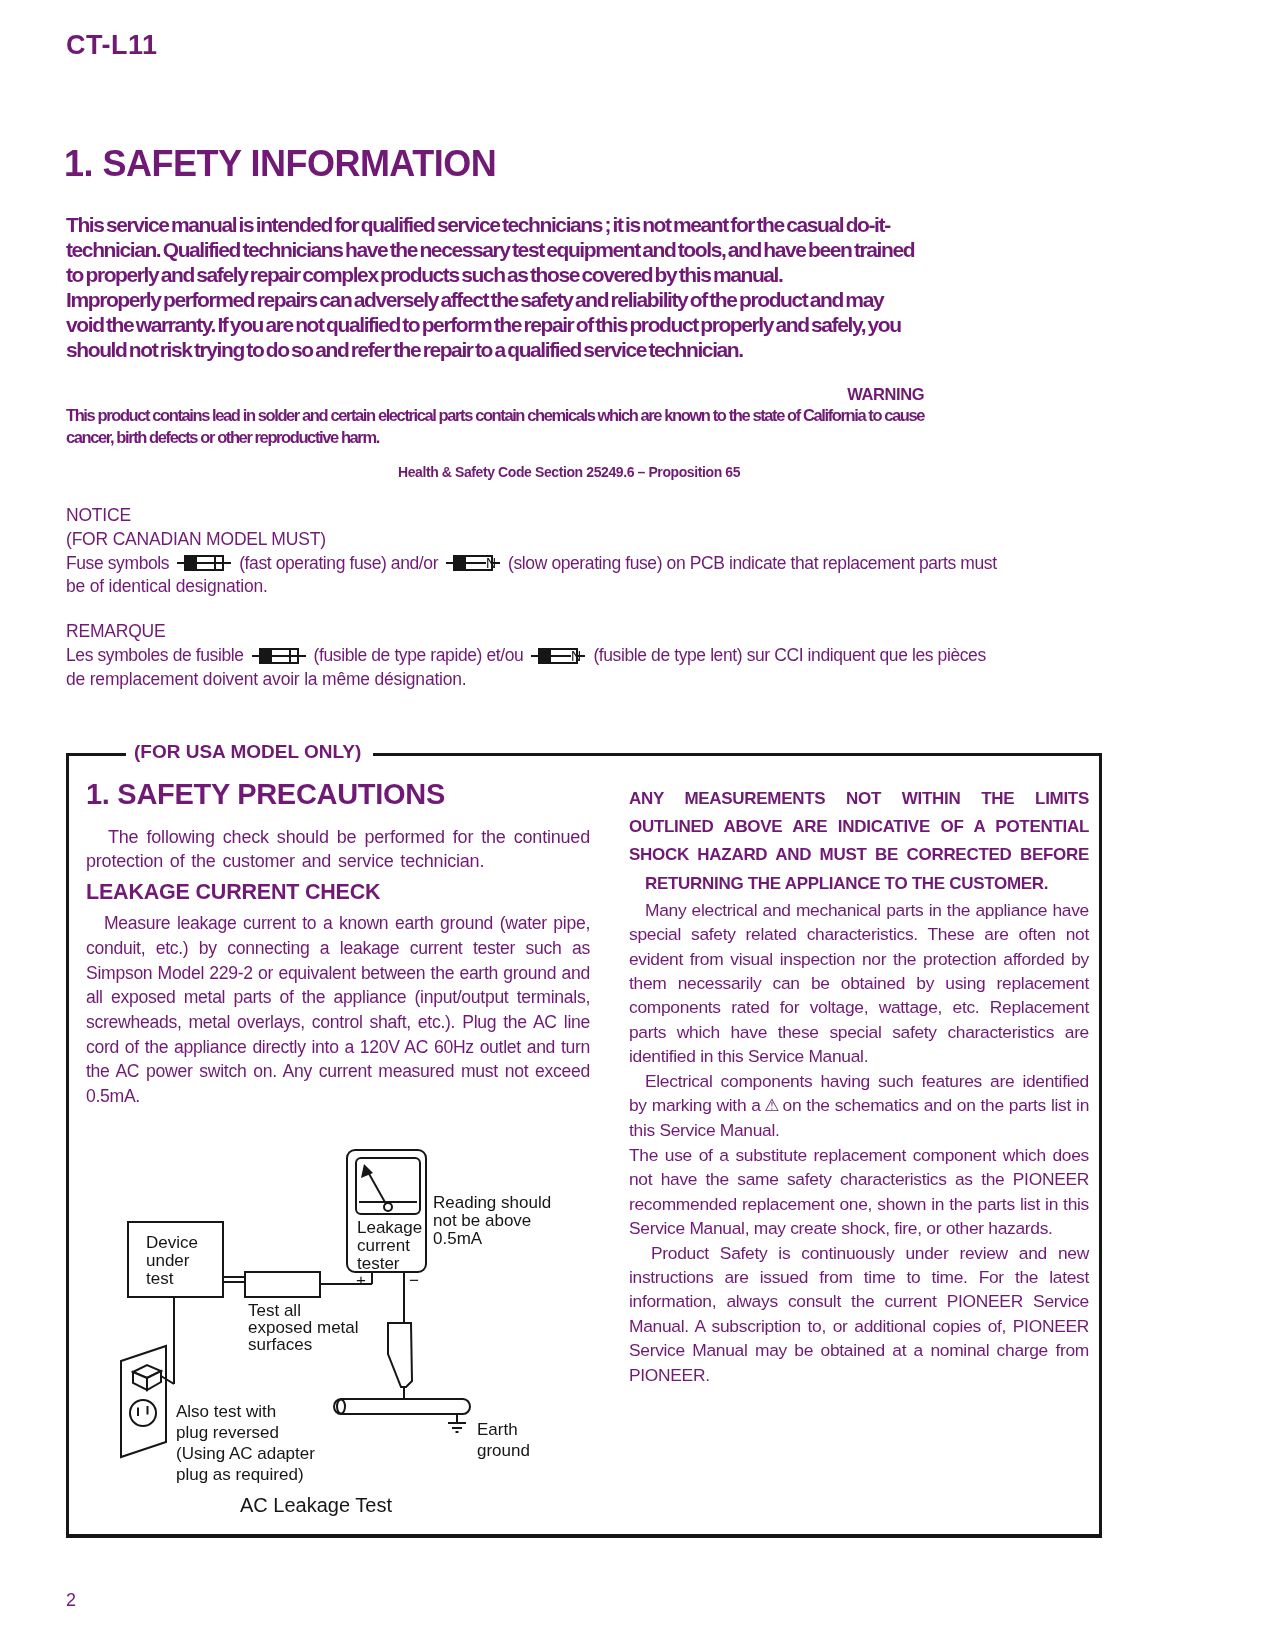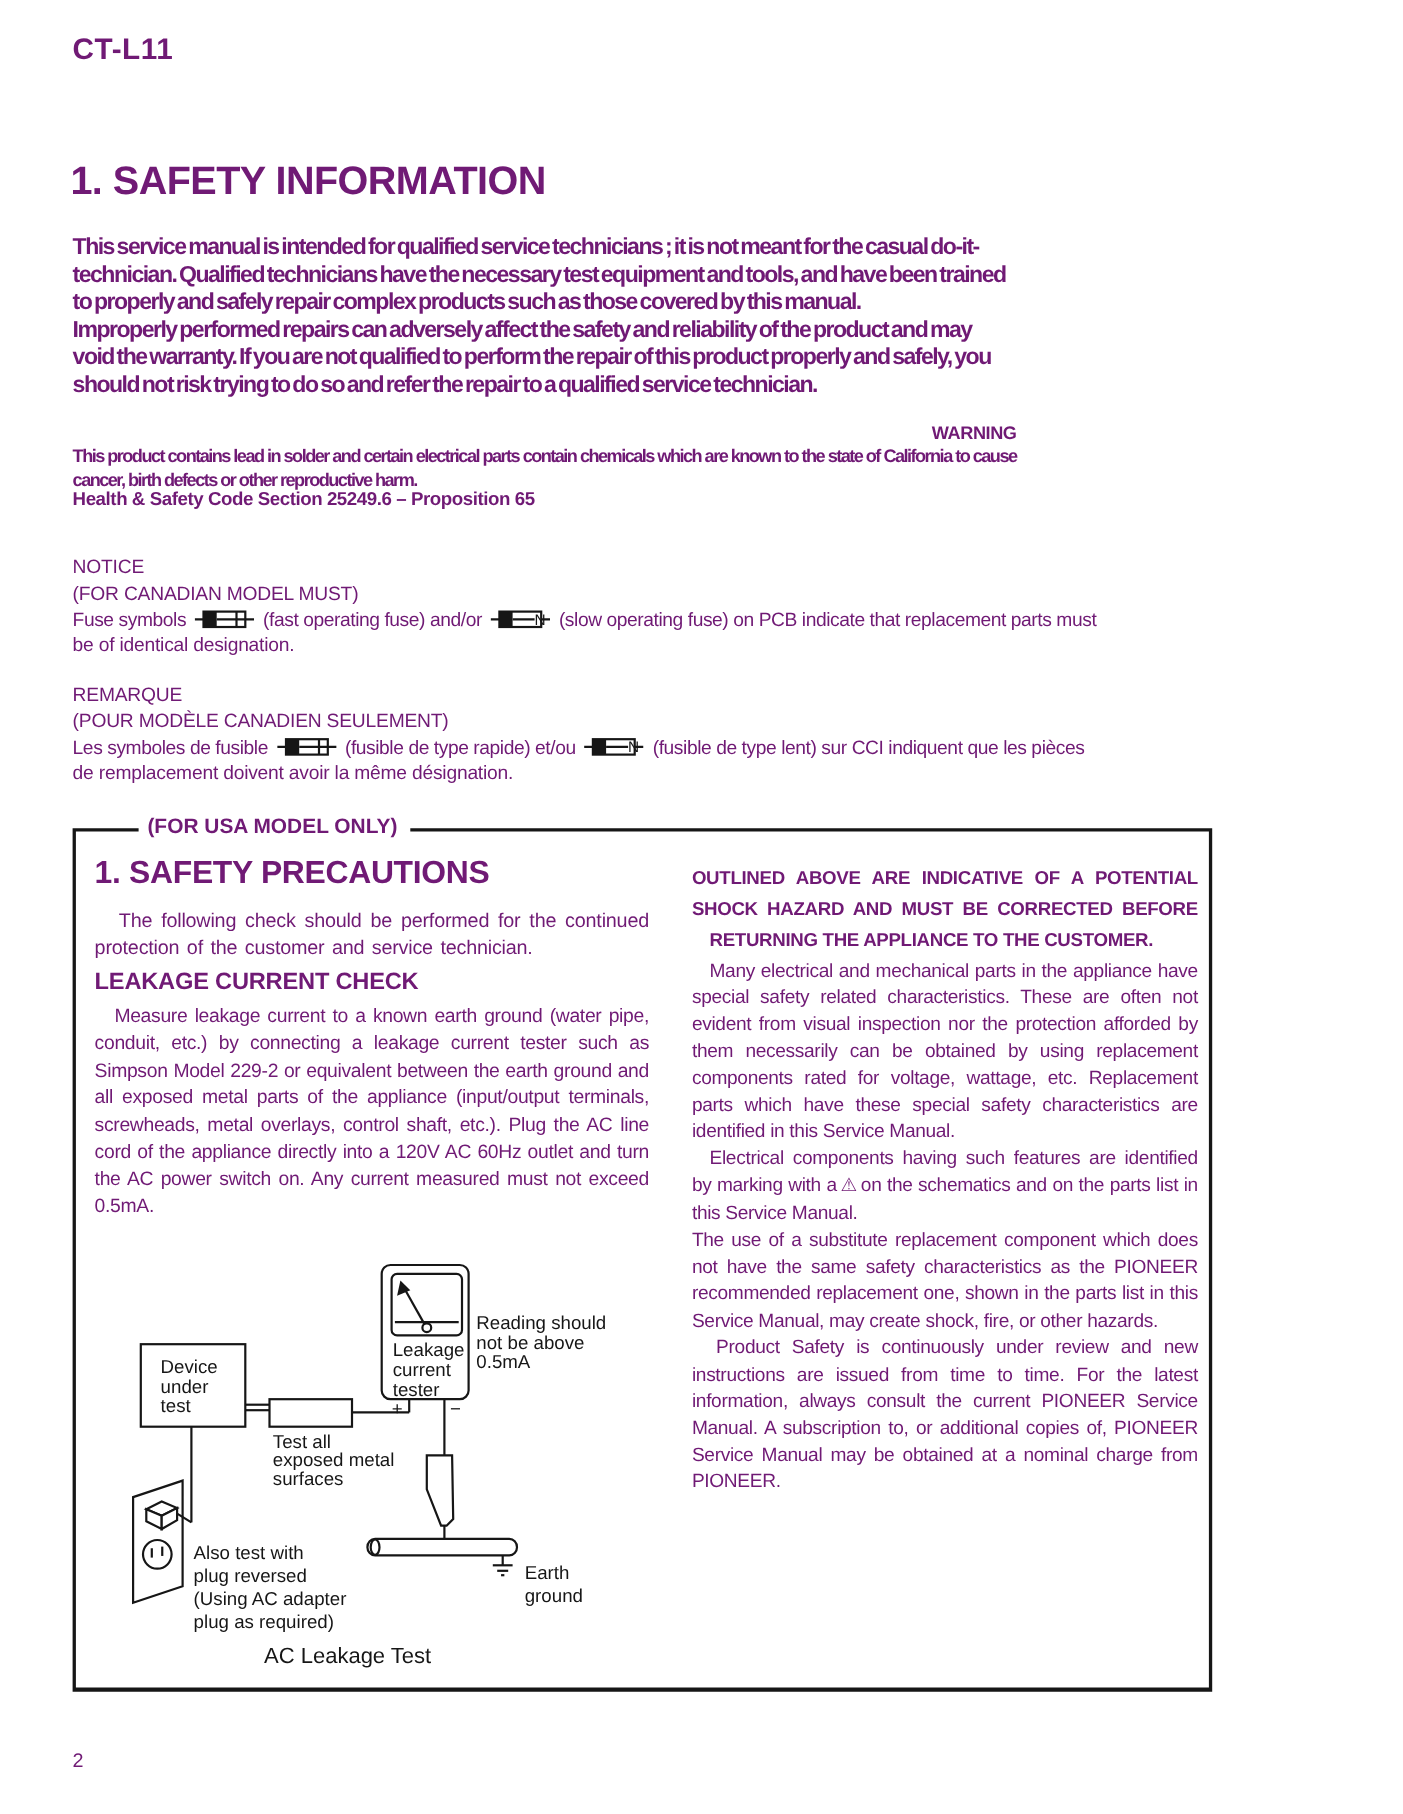--- a/index.html
+++ b/index.html
@@ -12,22 +12,22 @@
 
   #model{left:66px;top:30px;font-size:27px;font-weight:bold;letter-spacing:.5px;}
   #main-title{left:64px;top:143px;font-size:36px;font-weight:bold;letter-spacing:-.5px;}
 
   #intro{left:66px;top:212px;font-size:21px;font-weight:bold;line-height:25px;
          letter-spacing:-1.4px;word-spacing:-2px;white-space:nowrap;}
 
   #warning{left:66px;top:384px;font-size:16.5px;font-weight:bold;line-height:21.3px;
            letter-spacing:-1.4px;white-space:nowrap;}
   #warning .hd{letter-spacing:-.4px;text-align:right;}
-  #attribution{left:66px;top:444px;width:1006px;text-align:left;
-               font-size:17px;font-weight:bold;letter-spacing:-.4px;}
+  #attribution{left:66px;top:464px;width:1006px;text-align:center;
+               font-size:14px;font-weight:bold;letter-spacing:-.4px;}
 
   .fuse-block{font-size:17.5px;line-height:23.8px;letter-spacing:-.2px;white-space:nowrap;}
   #notice{left:66px;top:504px;}
   #remarque{left:66px;top:620px;}
   .fuse-line{display:flex;align-items:center;gap:8px;height:23.8px;letter-spacing:-.4px;}
   .fuse-icon{flex:0 0 auto;display:block;}
 
   #usa-label{left:86px;top:739px;z-index:2;background:#fff;
              padding:0 12px 0 8px;font-size:19px;font-weight:bold;line-height:26px;margin-left:40px;}
   #usa-box{left:66px;top:753px;width:1030px;height:778px;
@@ -112,21 +112,20 @@
         <line x1="20" y1="10" x2="40" y2="10" stroke="#161616" stroke-width="2"></line>
         <text x="40" y="15" font-size="14" fill="#161616" font-family="Liberation Sans, sans-serif">N</text>
       </svg>
       <span>(slow operating fuse) on PCB indicate that replacement parts must</span>
     </div>
     <div>be of identical designation.</div>
   </div>
 
   <div class="abs fuse-block" id="remarque">
     <div>REMARQUE</div>
-    <div>(POUR MODÈLE CANADIEN SEULEMENT)</div>
     <div class="fuse-line">
       <span>Les symboles de fusible</span>
       <svg class="fuse-icon" width="54" height="20" viewBox="0 0 54 20">
         <line x1="0" y1="10" x2="8" y2="10" stroke="#161616" stroke-width="2"></line>
         <line x1="46" y1="10" x2="54" y2="10" stroke="#161616" stroke-width="2"></line>
         <rect x="8" y="3" width="38" height="14" fill="#fff" stroke="#161616" stroke-width="2"></rect>
         <rect x="8" y="3" width="12" height="14" fill="#161616"></rect>
         <line x1="20" y1="10" x2="46" y2="10" stroke="#161616" stroke-width="2"></line>
         <line x1="38" y1="3" x2="38" y2="17" stroke="#161616" stroke-width="2"></line>
       </svg>
@@ -237,20 +236,21 @@
       <text x="76" y="318">plug reversed</text>
       <text x="76" y="339">(Using AC adapter</text>
       <text x="76" y="360">plug as required)</text>
     </g>
 
     <text class="cap" x="216" y="392" text-anchor="middle">AC Leakage Test</text>
   </svg>
 
   <div class="abs" id="col-right">
     <div id="caps">
+      <div class="caps-line">ANY MEASUREMENTS NOT WITHIN THE LIMITS</div>
       <div class="caps-line">OUTLINED ABOVE ARE INDICATIVE OF A POTENTIAL</div>
       <div class="caps-line">SHOCK HAZARD AND MUST BE CORRECTED BEFORE</div>
       <div class="caps-line">RETURNING THE APPLIANCE TO THE CUSTOMER.</div>
     </div>
     <div class="rp" id="rp1">Many electrical and mechanical parts in the appliance have special safety related characteristics. These are often not evident from visual inspection nor the protection afforded by them necessarily can be obtained by using replacement components rated for voltage, wattage, etc. Replacement parts which have these special safety characteristics are identified in this Service Manual.</div>
     <div class="rp" id="rp2"><span>Electrical components having such features are identified by marking with a</span><span class="hazard">⚠</span><span>on the schematics and on the parts list in this Service Manual.</span></div>
     <div class="rp" id="rp3">The use of a substitute replacement component which does not have the same safety characteristics as the PIONEER recommended replacement one, shown in the parts list in this Service Manual, may create shock, fire,  or other hazards.</div>
     <div class="rp" id="rp4">Product Safety is continuously under review and new instructions are issued from time to time. For the latest information, always consult the current PIONEER Service Manual. A subscription to, or additional copies of, PIONEER Service Manual may be obtained at a nominal charge from PIONEER.</div>
   </div>
 

